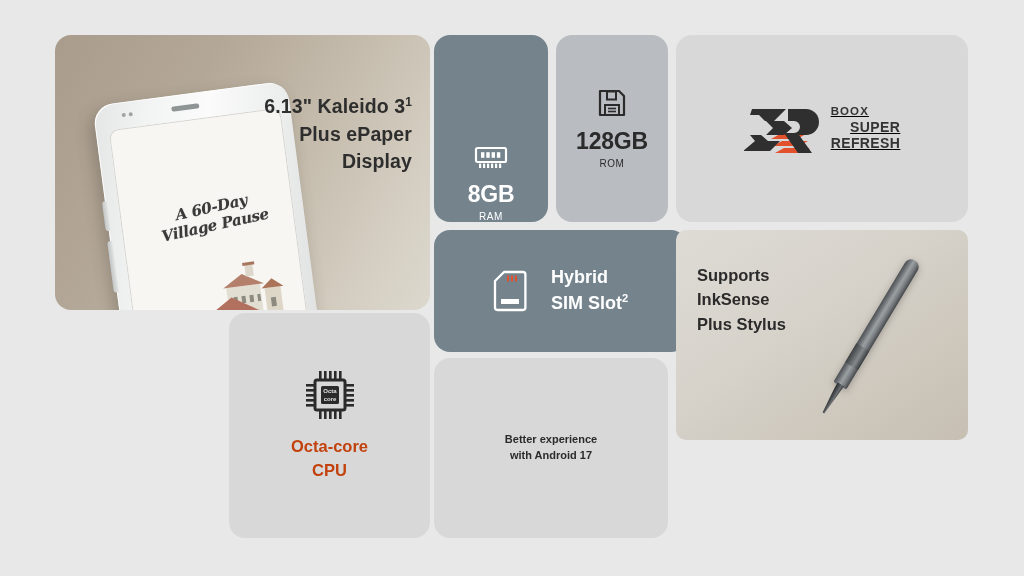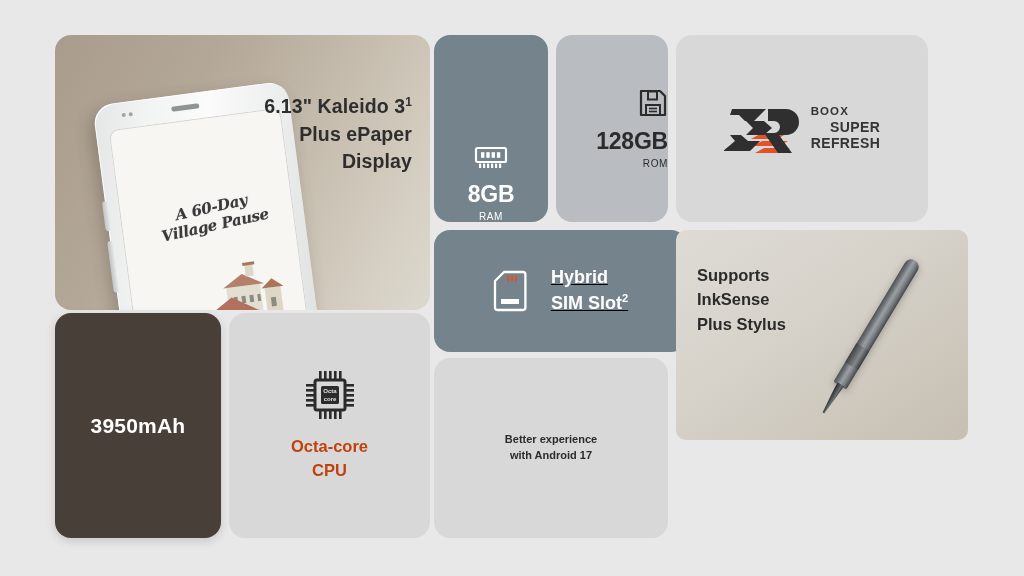--- a/index.html
+++ b/index.html
@@ -87,48 +87,48 @@
     font-size:16.5px;line-height:1.42;
   }
 
   
   #card-ram{
     left:434px;top:35px;width:114px;height:187px;background:#74838c;
     display:flex;flex-direction:column;align-items:center;justify-content:flex-end;
   }
   #card-rom{
     left:556px;top:35px;width:112px;height:187px;background:#b9bcc0;
-    display:flex;flex-direction:column;align-items:flex-end;justify-content:center;
+    display:flex;flex-direction:column;align-items:center;justify-content:center;
   }
   .mem-val{font-weight:bold;font-size:23px;letter-spacing:-.2px;margin-top:10px;}
   .mem-sub{font-size:10px;letter-spacing:.6px;margin-top:3px;}
   #card-ram .mem-val,#card-ram .mem-sub{color:#fff;}
   #card-rom .mem-val,#card-rom .mem-sub{color:#2b2b2b;}
 
   
   #card-sim{
     left:434px;top:230px;width:253px;height:122px;background:#74838c;
-    display:flex;align-items:center;justify-content:center;gap:24px;text-decoration:underline;
+    display:flex;align-items:center;justify-content:center;gap:24px;
   }
   #card-sim .label{color:#fff;font-weight:bold;font-size:18px;line-height:1.42;}
   #card-sim .label sup{font-size:.62em;vertical-align:super;}
 
   
   #card-android{
     left:434px;top:358px;width:234px;height:180px;background:#d8d8d8;
     display:flex;align-items:center;justify-content:center;
   }
   #card-android .label{
     text-align:center;color:#2b2b2b;font-weight:bold;font-size:11px;line-height:1.45;
   }
 
   
   #card-boox{
-    left:676px;top:35px;width:252px;height:187px;background:#d8d8d8;
-    display:flex;align-items:center;justify-content:center;
+    left:676px;top:35px;width:292px;height:187px;background:#d8d8d8;
+    display:flex;align-items:center;justify-content:center;text-decoration:underline;
   }
   .logo-wrap{display:flex;align-items:center;gap:9px;}
   .logo-words{
     color:#343434;font-weight:bold;line-height:1.2;letter-spacing:.3px;
   }
   .logo-words .w1{font-size:11.5px;display:block;letter-spacing:1.1px;}
   .logo-words .w2{font-size:14px;display:block;letter-spacing:.4px;text-align:right;}
   .logo-words .w3{font-size:14px;display:block;letter-spacing:.4px;}
 
   
@@ -233,23 +233,20 @@
       <div class="side-btn b2"></div>
     </div>
 
     <div class="display-text">
       <span>6.13" Kaleido 3</span><sup>1</sup><br>
       <span>Plus ePaper</span><br>
       <span>Display</span>
     </div>
   </div>
 
-  <div class="card" id="card-battery">
-    <div class="big">3950mAh</div>
-  </div>
 
   <div class="card" id="card-cpu">
     <svg width="52" height="52" viewBox="0 0 52 52">
       <g fill="#2b2b2b">
         <rect x="11" y="11" width="30" height="30" rx="2" fill="none" stroke="#2b2b2b" stroke-width="3"></rect>
         <rect x="17" y="17" width="18" height="18" rx="1.5" fill="#2b2b2b"></rect>
         <g>
           <rect x="15" y="2" width="2.6" height="8"></rect>
             <rect x="20" y="2" width="2.6" height="8"></rect>
           <rect x="25" y="2" width="2.6" height="8"></rect>

